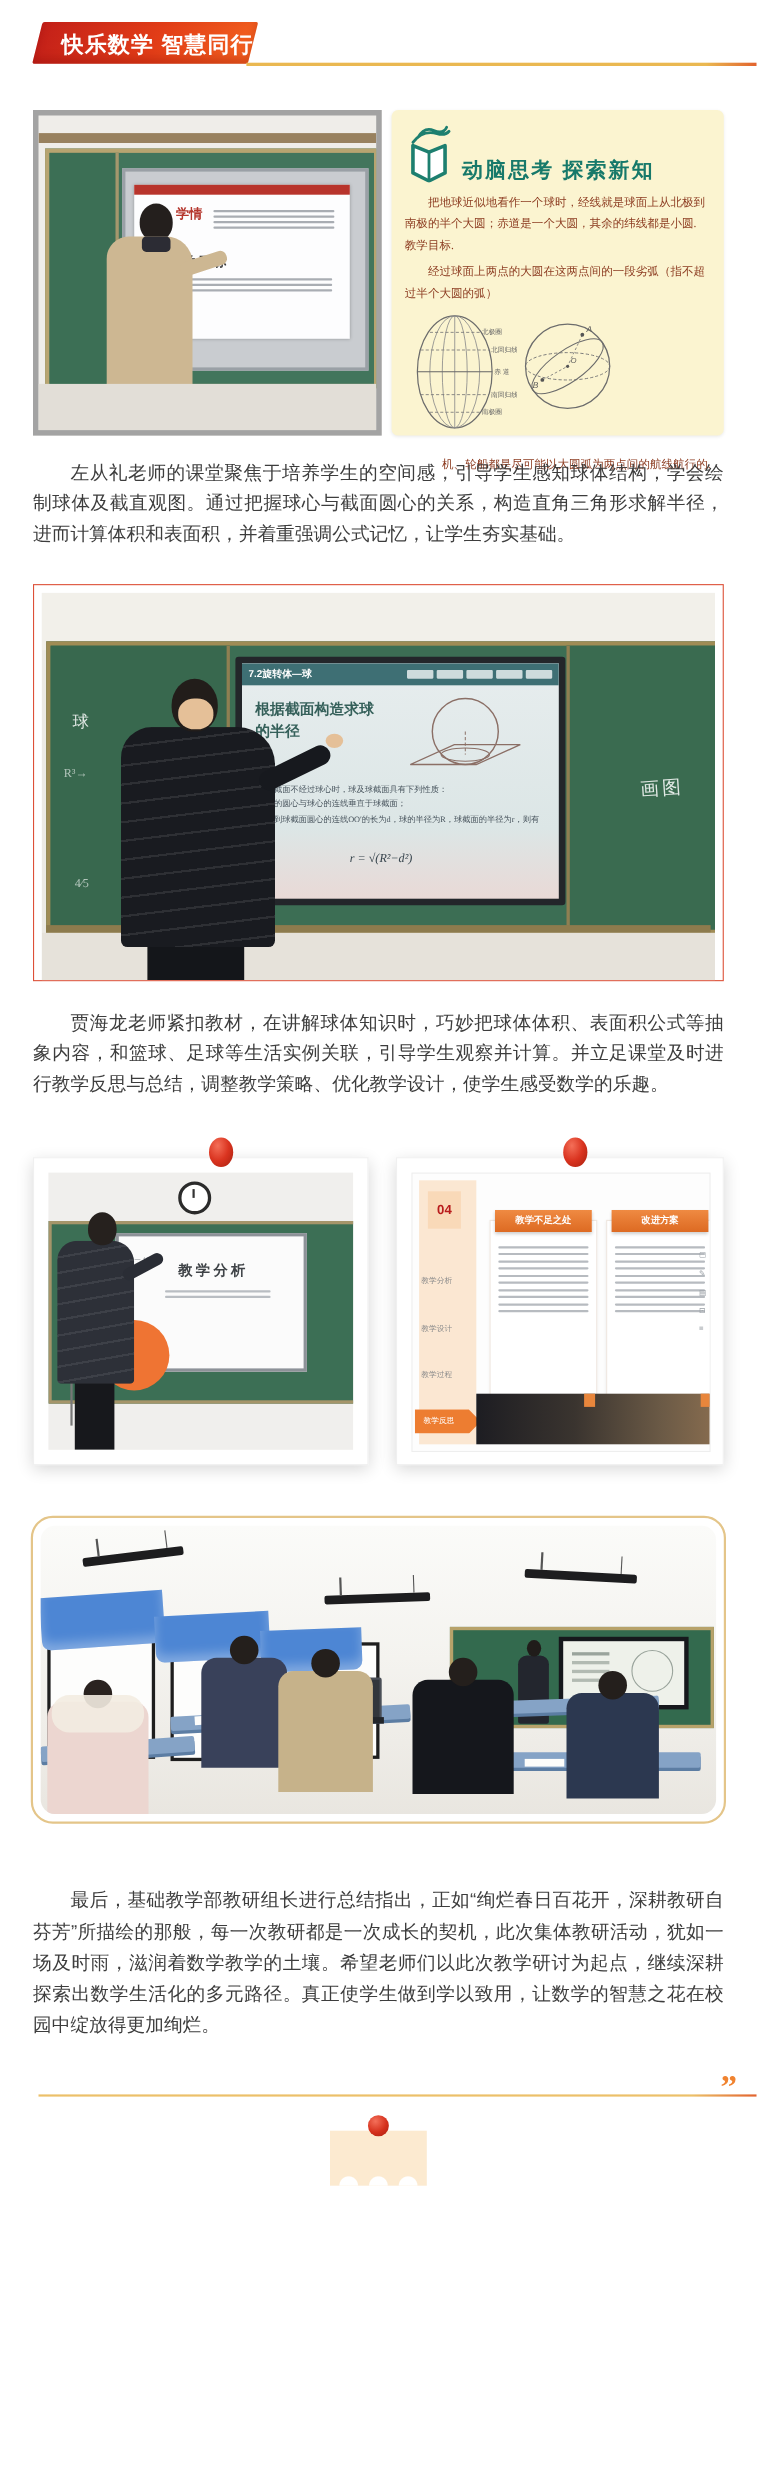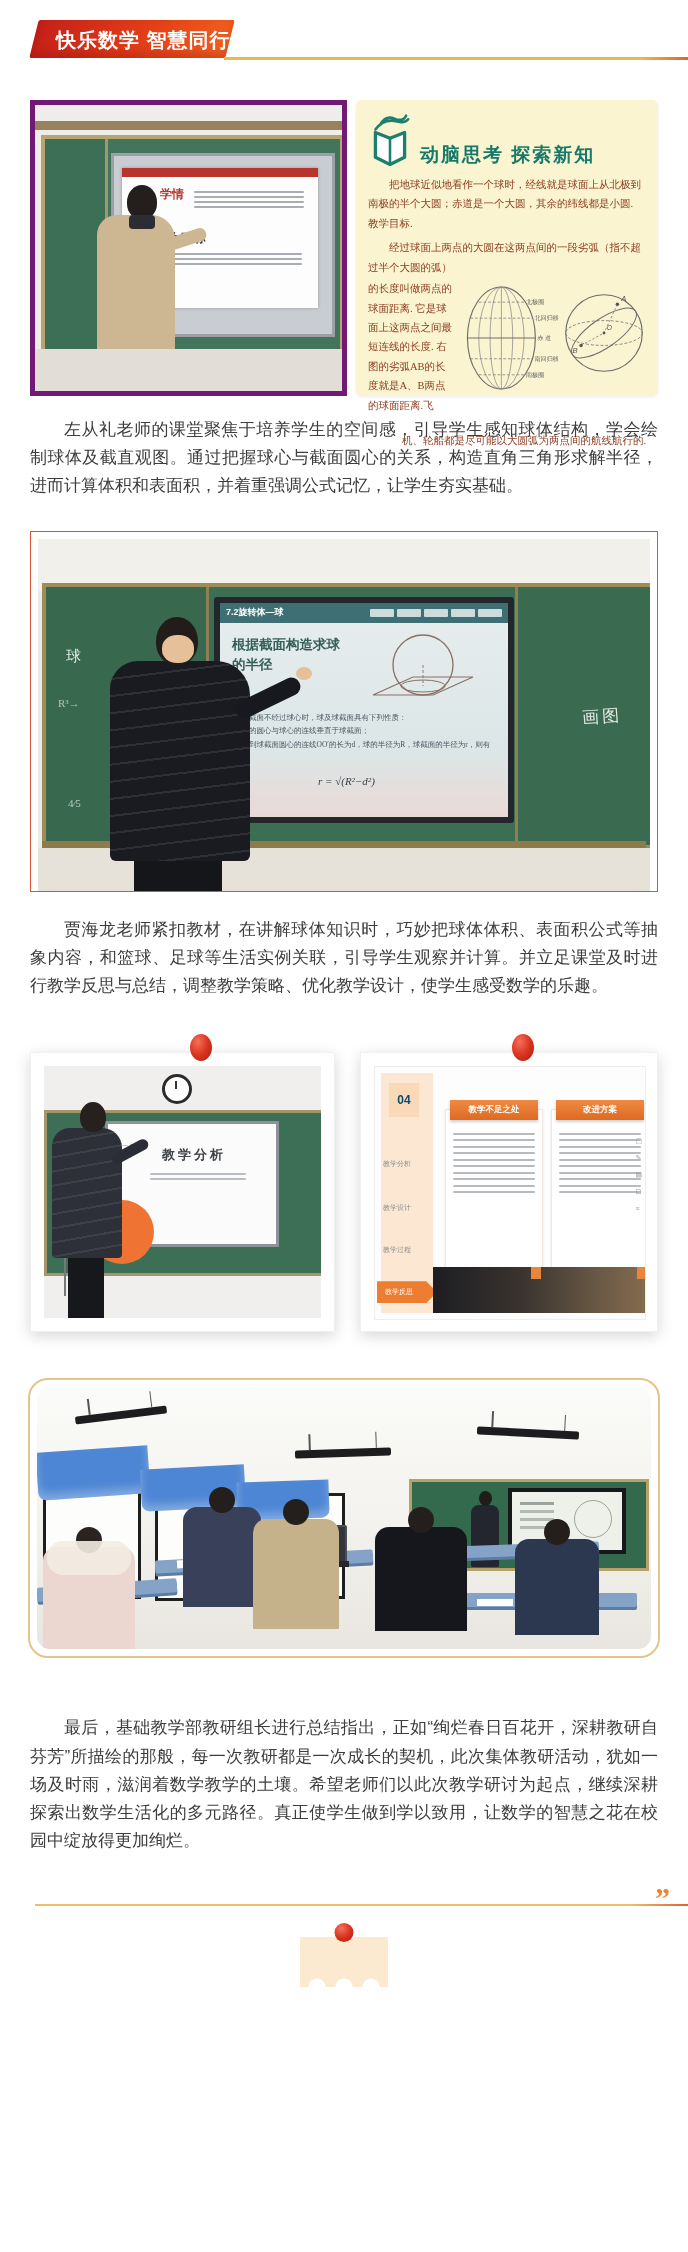--- a/index.html
+++ b/index.html
@@ -15,21 +15,21 @@
   .gold-line{position:absolute;left:224px;top:57px;width:464px;height:2.5px;
     background:linear-gradient(90deg,#eab851 0%,#eab851 90%,#e2622d 100%);}
 
   
   .para{margin:0 30px;font-size:17px;line-height:1.66;text-align:justify;text-indent:2em;color:#3d3d3d;}
   .pblock{margin-top:24px;}
   .bar{height:3px;background:#c3c7cc;margin:4px 0;border-radius:1px;}
 
   
   .fig1{display:flex;gap:9px;margin:36px 30px 0 30px;}
-  .photo1{position:relative;width:317px;height:296px;border:5px solid #701a75;box-sizing:border-box;background:#efede9;overflow:hidden;}
+  .photo1{position:relative;width:317px;height:296px;border:5px solid #a3a3a3;box-sizing:border-box;background:#efede9;overflow:hidden;}
   .p1-rod{position:absolute;left:0;top:16px;width:100%;height:9px;background:#98815f;}
   .p1-boardframe{position:absolute;left:6px;top:30px;width:295px;height:210px;border:4px solid #b7a470;background:#42755c;}
   .p1-greenL{position:absolute;left:0;top:0;width:60px;height:100%;background:#3c6f55;border-right:3px solid #a5976d;}
   .p1-screen{position:absolute;left:66px;top:14px;width:218px;height:178px;background:#c9ccd0;border:3px solid #9aa0a6;}
   .p1-slide{position:absolute;left:8px;top:12px;width:196px;height:140px;background:#fdfdfe;box-shadow:0 0 3px rgba(0,0,0,.25);}
   .p1-slidebar{height:9px;background:#b8342c;}
   .p1-h1{position:absolute;left:38px;top:18px;color:#b5372e;font-weight:bold;font-size:12px;}
   .p1-h2{position:absolute;left:30px;top:62px;color:#333;font-weight:bold;font-size:12px;letter-spacing:2px;}
   .p1-lines1{position:absolute;left:72px;top:20px;width:110px;}
   .p1-lines2{position:absolute;left:30px;top:82px;width:150px;}
@@ -105,21 +105,21 @@
   .p3-orange{position:absolute;left:-18px;bottom:-20px;width:64px;height:64px;border-radius:50%;background:#ef7433;}
   .man3-head{position:absolute;left:36px;top:36px;width:26px;height:30px;border-radius:50% 50% 45% 45%;background:#26211e;}
   .man3-body{position:absolute;left:8px;top:62px;width:70px;height:130px;border-radius:18px 20px 4px 4px;
     background:repeating-linear-gradient(170deg,rgba(255,255,255,.08) 0 2px,rgba(0,0,0,0) 2px 14px),#2d3038;}
   .man3-arm{position:absolute;left:66px;top:80px;width:40px;height:11px;border-radius:6px;background:#2a2d35;transform:rotate(-28deg);}
   .man3-legs{position:absolute;left:24px;top:190px;width:36px;height:62px;background:#17181c;}
   .man3-wire{position:absolute;left:20px;top:120px;width:1.5px;height:110px;background:#777;}
 
   .slide3{position:relative;width:100%;height:100%;background:#fdfdfd;border:1px solid #eee;overflow:hidden;}
   .s3-side{position:absolute;left:6px;top:6px;width:52px;height:240px;background:#fbe7d2;}
-  .s3-num{position:absolute;left:14px;top:16px;width:30px;height:34px;background:#f9d9b8;color:#0c4a6e;font-weight:bold;
+  .s3-num{position:absolute;left:14px;top:16px;width:30px;height:34px;background:#f9d9b8;color:#b91c1c;font-weight:bold;
     font-size:12px;display:flex;align-items:center;justify-content:center;}
   .s3-item{position:absolute;left:8px;color:#8d8d8d;font-size:7px;}
   .s3-item-1{top:92px;}.s3-item-2{top:136px;}.s3-item-3{top:178px;}
   .s3-arrow{position:absolute;left:2px;top:214px;width:60px;height:22px;background:#ed7d31;color:#fff;font-size:7px;
     display:flex;align-items:center;padding-left:8px;box-sizing:border-box;
     clip-path:polygon(0 0,82% 0,100% 50%,82% 100%,0 100%);}
   .s3-panel{position:absolute;top:42px;width:96px;height:170px;background:#fff;border:1px solid #efe7e0;box-shadow:0 1px 3px rgba(0,0,0,.08);}
   .s3-panel-1{left:70px;}
   .s3-panel-2{left:176px;}
   .s3-ribbon{position:relative;margin:-10px 4px 0 4px;height:20px;background:linear-gradient(180deg,#ef8a42,#dd6a22);
@@ -242,21 +242,20 @@
         <svg class="logo" viewBox="0 0 60 74" width="44" height="54">
           <path d="M16 18 Q24 4 36 9 Q48 14 52 5 M10 24 Q22 8 40 13 Q50 16 55 10" stroke="#1d7f6f" fill="none" stroke-width="3.5" stroke-linecap="round"></path>
           <path d="M30 36 L10 28 L10 62 L30 72 L50 62 L50 28 Z" fill="#fff" stroke="#1d7f6f" stroke-width="4.5" stroke-linejoin="round"></path>
           <line x1="30" y1="36" x2="30" y2="72" stroke="#1d7f6f" stroke-width="3.5"></line>
         </svg>
         <span class="card1-title">动脑思考  探索新知</span>
       </div>
       <div class="ct card1-t1">把地球近似地看作一个球时，经线就是球面上从北极到南极的半个大圆；赤道是一个大圆，其余的纬线都是小圆. 教学目标.</div>
       <div class="ct card1-t2">经过球面上两点的大圆在这两点间的一段劣弧（指不超过半个大圆的弧）</div>
       <div class="card1-mid">
-        <div class="ct card1-t3">的长度叫做两点的球面距离. 它是球面上这两点之间最短连线的长度. 右图的劣弧AB的长度就是A、B两点的球面距离.飞</div>
         <svg class="globe-svg" viewBox="0 0 106 124" width="100" height="118">
           <ellipse cx="46" cy="62" rx="36" ry="54" fill="none" stroke="#6c6c6c" stroke-width="1.2"></ellipse>
           <ellipse cx="46" cy="62" rx="24" ry="54" fill="none" stroke="#8a8a8a" stroke-width=".8"></ellipse>
           <ellipse cx="46" cy="62" rx="12" ry="54" fill="none" stroke="#8a8a8a" stroke-width=".8"></ellipse>
           <line x1="46" y1="8" x2="46" y2="116" stroke="#8a8a8a" stroke-width=".8"></line>
           <line x1="22" y1="24" x2="70" y2="24" stroke="#777" stroke-width=".8" stroke-dasharray="3 2"></line>
           <line x1="13" y1="41" x2="79" y2="41" stroke="#777" stroke-width=".8" stroke-dasharray="3 2"></line>
           <line x1="10" y1="62" x2="82" y2="62" stroke="#666" stroke-width="1"></line>
           <line x1="13" y1="84" x2="79" y2="84" stroke="#777" stroke-width=".8" stroke-dasharray="3 2"></line>
           <line x1="22" y1="101" x2="70" y2="101" stroke="#777" stroke-width=".8" stroke-dasharray="3 2"></line>

